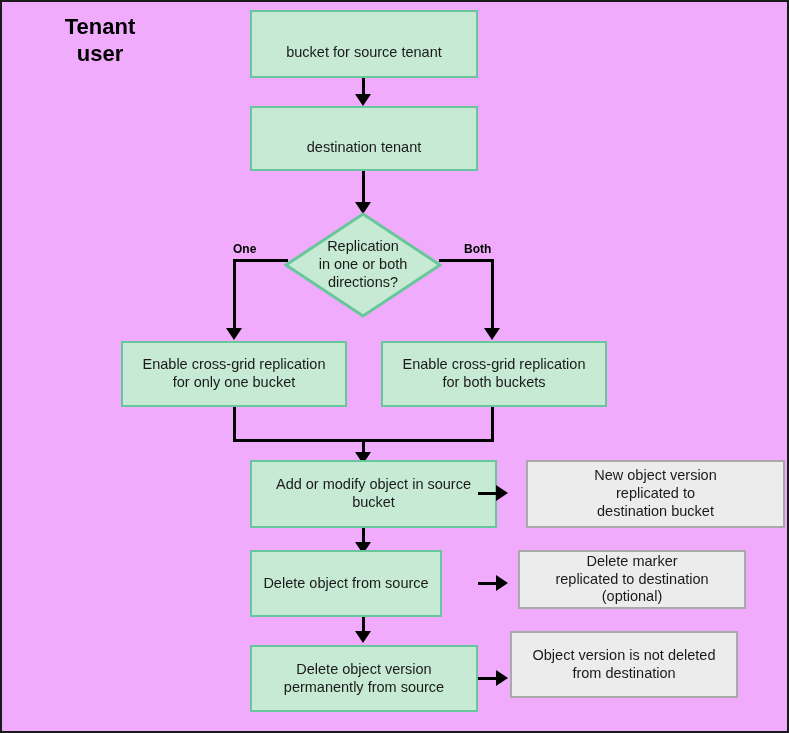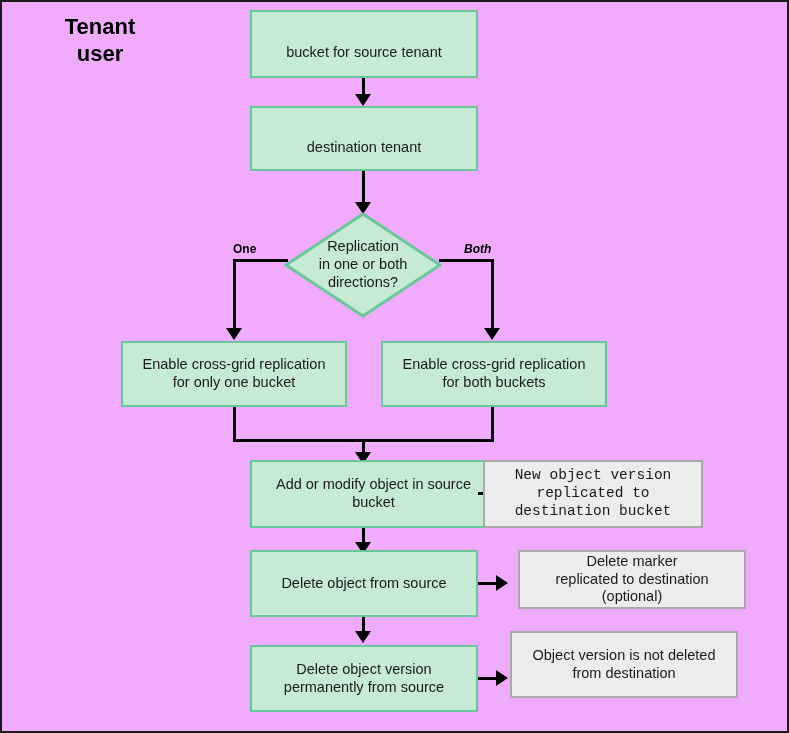--- a/index.html
+++ b/index.html
@@ -148,21 +148,21 @@
         <span>directions?</span>
       </span>
     </div>
   </div>
 
   <div class="edge-label" style="left:231px; top:240px;">One</div>
   <div class="seg hline" style="left:231px; top:257px; width:55px; height:3px;"></div>
   <div class="seg vline" style="left:231px; top:257px; width:3px; height:75px;"></div>
   <div class="arrow-down" style="left:224px; top:326px;"></div>
 
-  <div class="edge-label" style="left:462px; top:240px;font-style:italic;">Both</div>
+  <div class="edge-label" style="left:462px; top:240px;">Both</div>
   <div class="seg hline" style="left:437px; top:257px; width:55px; height:3px;"></div>
   <div class="seg vline" style="left:489px; top:257px; width:3px; height:75px;"></div>
   <div class="arrow-down" style="left:482px; top:326px;"></div>
 
   <div class="node process" style="left:119px; top:339px; width:226px; height:66px;">
     <span class="txt">
       <span>Enable cross-grid replication</span><br>
       <span>for only one bucket</span>
     </span>
   </div>
@@ -183,32 +183,32 @@
   <div class="node process" style="left:248px; top:458px; width:247px; height:68px;">
     <span class="txt">
       <span>Add or modify object in source</span><br>
       <span>bucket</span>
     </span>
   </div>
 
   <div class="seg hline" style="left:476px; top:490px; width:24px; height:3px;"></div>
   <div class="arrow-right" style="left:494px; top:483px;"></div>
 
-  <div class="node result" style="left:481px; top:458px; width:220px; height:68px;font-family:Liberation Mono, monospace;">
+  <div class="node result" style="left:524px; top:458px; width:259px; height:68px;">
     <span class="txt">
       <span>New object version</span><br>
       <span>replicated to</span><br>
       <span>destination bucket</span>
     </span>
   </div>
 
   <div class="seg vline" style="left:360px; top:526px; width:3px; height:18px;"></div>
   <div class="arrow-down" style="left:353px; top:540px;"></div>
 
-  <div class="node process" style="left:248px; top:548px; width:228px; height:67px;">
+  <div class="node process" style="left:248px; top:548px; width:192px; height:67px;">
     <span class="txt">
       <span>Delete object from source</span><br>
     </span>
   </div>
 
   <div class="seg hline" style="left:476px; top:580px; width:24px; height:3px;"></div>
   <div class="arrow-right" style="left:494px; top:573px;"></div>
 
   <div class="node result" style="left:508px; top:548px; width:228px; height:59px;margin-left:8px;">
     <span class="txt">

